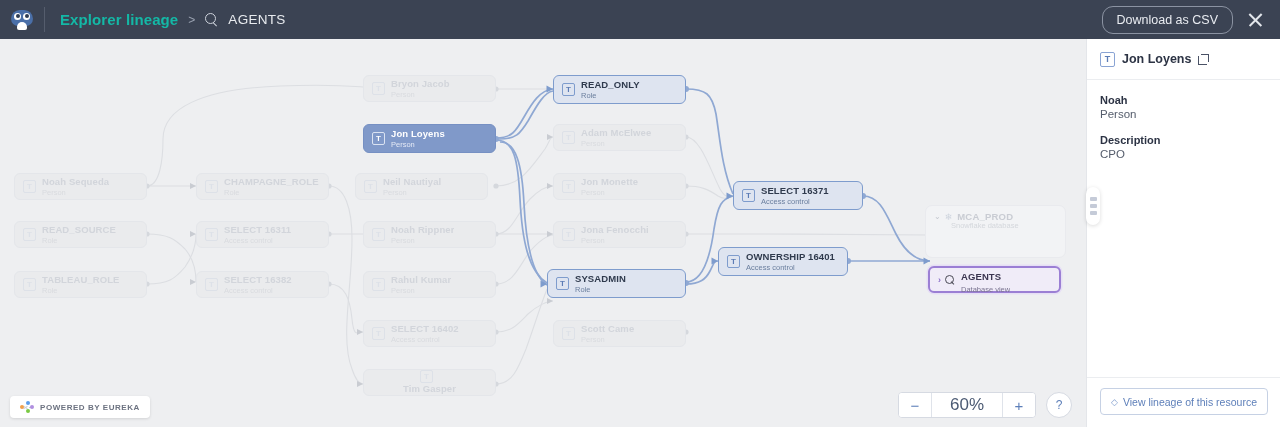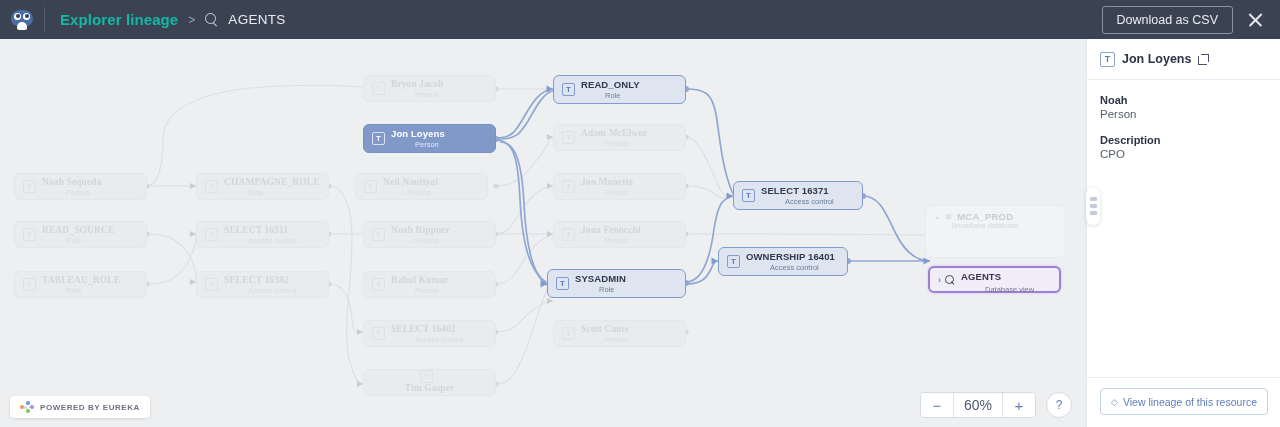--- a/index.html
+++ b/index.html
@@ -44,21 +44,21 @@
     border: 1.4px solid #ced3dc; border-radius: 50%;
   }
   .bc-search-icon::after {
     content: ""; position: absolute; top: 8.5px; left: 8px; width: 5px; height: 1.4px;
     background: #ced3dc; transform: rotate(45deg); transform-origin: left center;
   }
   .bc-current { color: #e8ebef; font-size: 13.5px; letter-spacing: .3px; }
   .header-right { margin-left: auto; display: flex; align-items: center; gap: 14px; padding-right: 16px; }
   .csv-btn {
     border: 1px solid #8b93a2; background: transparent; color: #e9ecf1;
-    font-size: 12.5px; padding: 6px 14px; border-radius: 3px;
+    font-size: 12.5px; padding: 6px 14px; border-radius: 11px;
     font-family: "Liberation Sans", sans-serif; cursor: pointer;
   }
   .close-x { width: 17px; height: 17px; position: relative; cursor: pointer; }
   .close-x::before, .close-x::after {
     content: ""; position: absolute; top: 8px; left: 0; width: 17px; height: 1.6px; background: #e3e7ec;
   }
   .close-x::before { transform: rotate(45deg); }
   .close-x::after  { transform: rotate(-45deg); }
 
   
@@ -73,25 +73,25 @@
     position: absolute; border-radius: 6px; display: flex; align-items: center;
     padding: 0 8px; background: #ebecee; border: 1px solid #e2e4e8;
   }
   .node .nicon {
     width: 13px; height: 13px; flex: none; margin-right: 6px;
     border: 1px solid #d3d8e2; border-radius: 2px; color: #ccd2dd;
     font-size: 8px; line-height: 11px; text-align: center; font-weight: bold;
   }
   .node .ntext { overflow: hidden; }
   .node .nname { font-size: 9.5px; font-weight: bold; color: #d3d6dc; white-space: nowrap; letter-spacing: .1px;}
-  .node .ntype { font-size: 7.5px; color: #d7dade; white-space: nowrap; margin-top: 1px; margin-left: 24px;}
+  .node .ntype { font-size: 7.5px; color: #d7dade; white-space: nowrap; margin-top: 1px;}
 
   
   .node.faded { background: #eaebed; border-color: #e4e6ea; }
-  .node.faded .nname { color: #d2d5db; font-family: Liberation Serif, serif; }
+  .node.faded .nname { color: #d2d5db; }
   .node.faded .ntype { color: #d9dbdf; }
   .node.faded .nicon { border-color: #dde1e8; color: #dde1e8; }
 
   
   .node.hl {
     background: #dee4f0; border: 1.4px solid #7e9ccd;
   }
   .node.hl .nname { color: #2f3a4d; }
   .node.hl .ntype { color: #6b7f9e; }
   .node.hl .nicon { border-color: #7e9ccd; color: #5c7cb5; }
@@ -147,22 +147,22 @@
   .eline { position:absolute; height:1px; background:#c8ccd4; }
 
   
   .controls { position: absolute; right: 14px; bottom: 9px; display: flex; align-items: center; gap: 10px; }
   .zoom-group { display: flex; background: #ffffff; border: 1px solid #d6dae2; border-radius: 4px; overflow: hidden; height: 26px;}
   .zoom-btn {
     width: 32px; border: none; background: #ffffff; color: #5d7fb9; font-size: 15px;
     cursor: pointer; font-family: "Liberation Sans", sans-serif; display:flex; align-items:center; justify-content:center;
   }
   .zoom-val {
-    width: 50px; display: flex; align-items: center; justify-content: center;
-    font-size: 14px; color: #4b5a73; border-left: 1px solid #dfe3ea; border-right: 1px solid #dfe3ea;
+    width: 72px; display: flex; align-items: center; justify-content: center;
+    font-size: 17px; color: #4b5a73; border-left: 1px solid #dfe3ea; border-right: 1px solid #dfe3ea;
     background: #ffffff;
   }
   .recenter {
     height: 26px; padding: 0 16px; background: #ffffff; border: 1px solid #d6dae2;
     border-radius: 4px; color: #5d7fb9; font-size: 11.5px; cursor: pointer;
     font-family: "Liberation Sans", sans-serif;
   }
   .help-btn {
     width: 26px; height: 26px; border-radius: 50%; background: #ffffff; border: 1px solid #d6dae2;
     color: #5d7fb9; font-size: 12px; cursor: pointer; font-family: "Liberation Sans", sans-serif;

